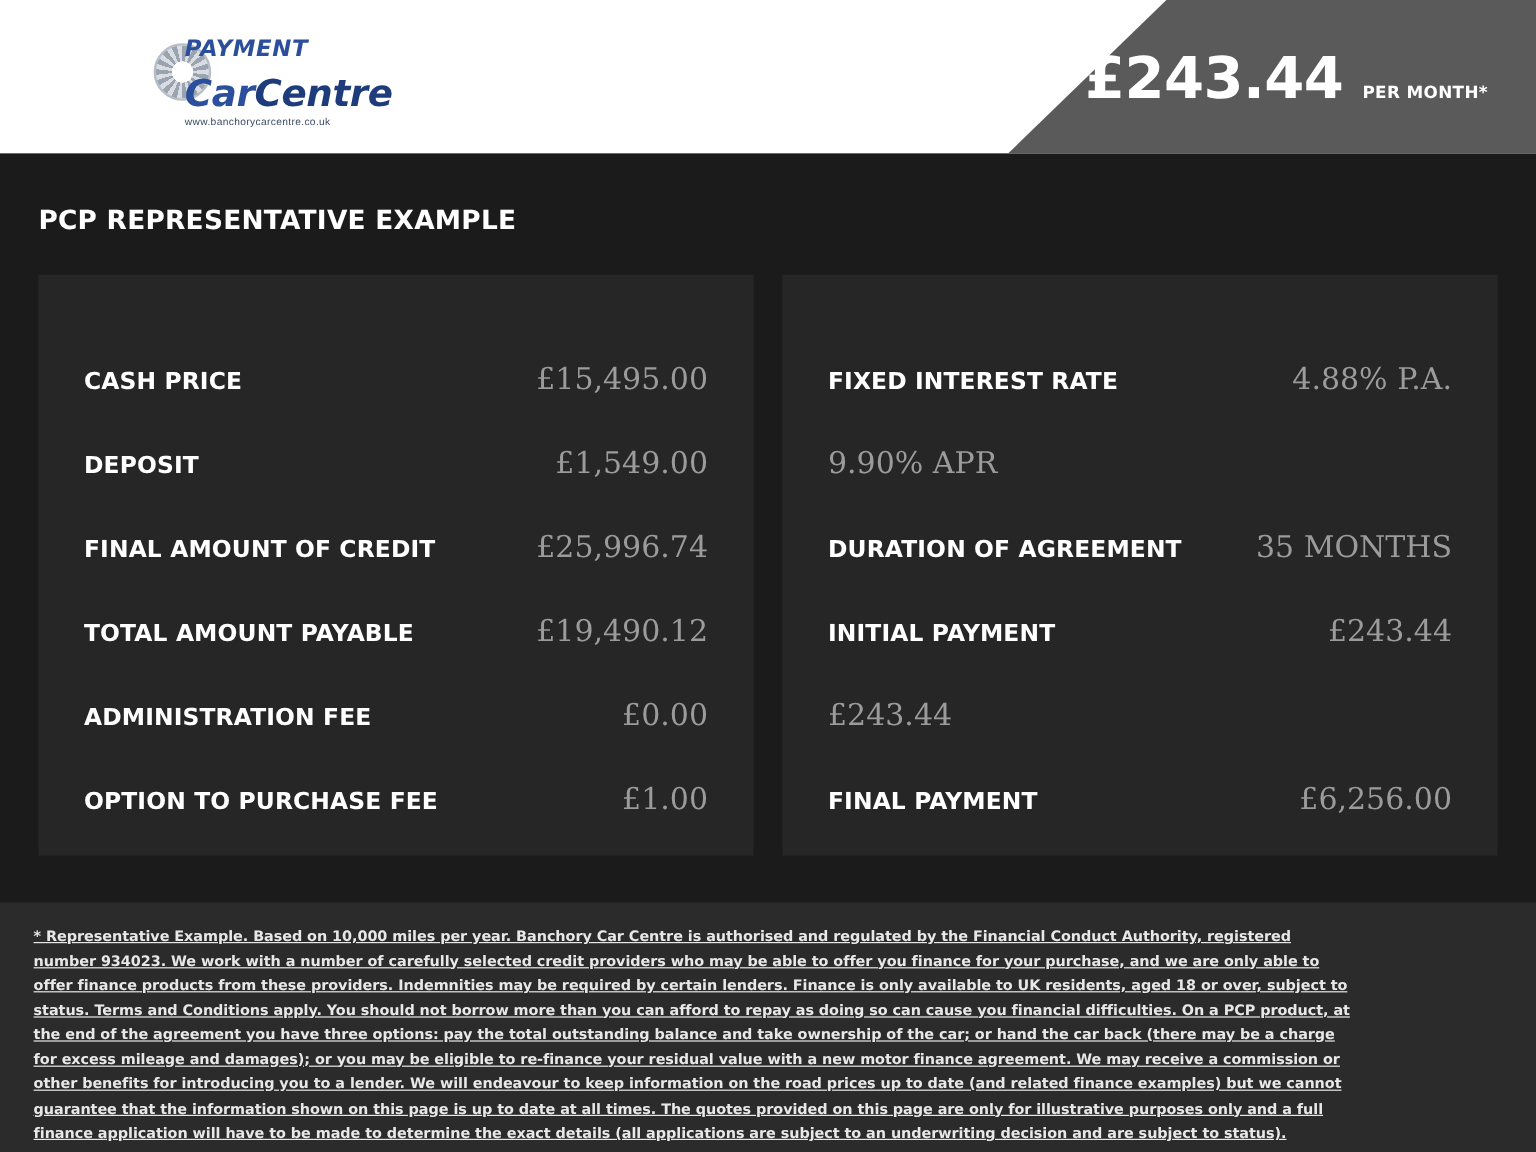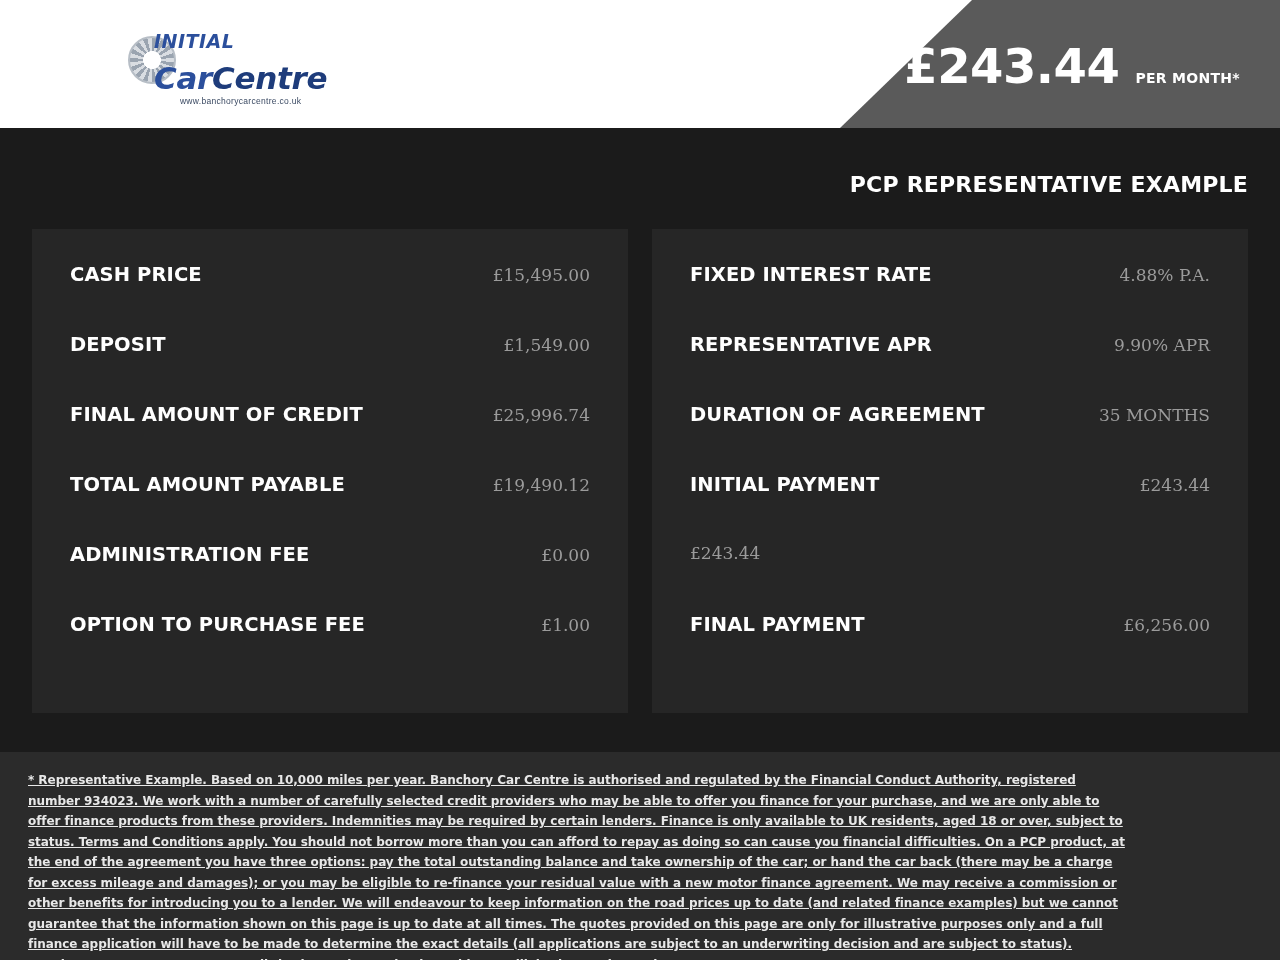--- a/index.html
+++ b/index.html
@@ -61,21 +61,21 @@
     color: #2b4f9c;
     margin-top: 12px;
   }
   .logo-line2 .accent { color: #1e3c7b; }
   .logo-url {
     font-family: "Liberation Sans", sans-serif;
     font-size: 8.5px;
     color: #3b4a63;
     letter-spacing: .3px;
     margin-top: 3px;
-    text-align: center;
+    text-align: left;
   }
 
   .price-block {
     position: absolute;
     right: 40px; top: 38px;
     display: flex;
     align-items: baseline;
     gap: 16px;
   }
   .price-amount {
@@ -102,21 +102,20 @@
     padding: 0 32px;
   }
   .section-title {
     font-family: "DejaVu Sans", sans-serif;
     font-weight: bold;
     font-size: 22px;
     color: #ffffff;
     letter-spacing: .2px;
     padding-top: 44px;
     padding-left: 0;
-    text-align: right;
   }
 
   .panels {
     display: flex;
     gap: 24px;
     margin-top: 32px;
   }
   .panel {
     background: #262626;
     flex: 1 1 0;
@@ -132,23 +131,24 @@
   .row-label {
     font-family: "DejaVu Sans", sans-serif;
     font-weight: bold;
     font-size: 19.5px;
     color: #ffffff;
     letter-spacing: .1px;
     white-space: nowrap;
   }
   .row-value {
     font-family: "DejaVu Serif", serif;
-    font-size: 17px;
+    font-size: 25px;
     color: #9b9b9b;
     white-space: nowrap;
+    margin-top: 38px;
   }
 
   
   .footer {
     position: relative;
     width: 1280px;
     height: 208px;
     background: #2b2b2b;
     padding: 18px 150px 10px 28px;
   }
@@ -165,21 +165,21 @@
 </style>
 </head>
 <body>
 
 <div class="header">
   <div class="header-dark"></div>
 
   <div class="logo-wrap">
     <div class="logo-gear"></div>
     <div class="logo-text">
-      <div class="logo-line1">INITIAL</div>
+      <div class="logo-line1">PAYMENT</div>
       <div class="logo-line2"><span>Car</span><span class="accent">Centre</span></div>
       <div class="logo-url">www.banchorycarcentre.co.uk</div>
     </div>
   </div>
 
   <div class="price-block">
     <span class="price-amount">£243.44</span>
     <span class="price-period">PER MONTH*</span>
   </div>
 </div>
@@ -214,21 +214,20 @@
         <span class="row-value">£1.00</span>
       </div>
     </div>
 
     <div class="panel">
       <div class="row">
         <span class="row-label">FIXED INTEREST RATE</span>
         <span class="row-value">4.88% P.A.</span>
       </div>
       <div class="row">
-        <span class="row-label">REPRESENTATIVE APR</span>
         <span class="row-value">9.90% APR</span>
       </div>
       <div class="row">
         <span class="row-label">DURATION OF AGREEMENT</span>
         <span class="row-value">35 MONTHS</span>
       </div>
       <div class="row">
         <span class="row-label">INITIAL PAYMENT</span>
         <span class="row-value">£243.44</span>
       </div>

